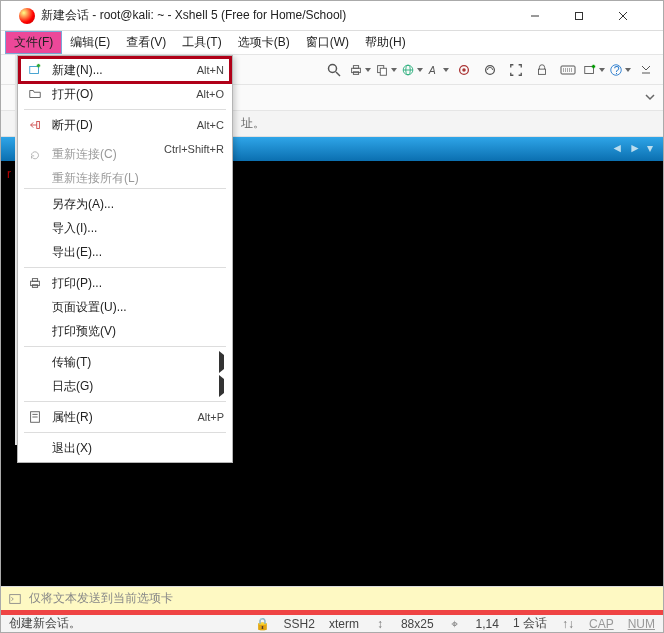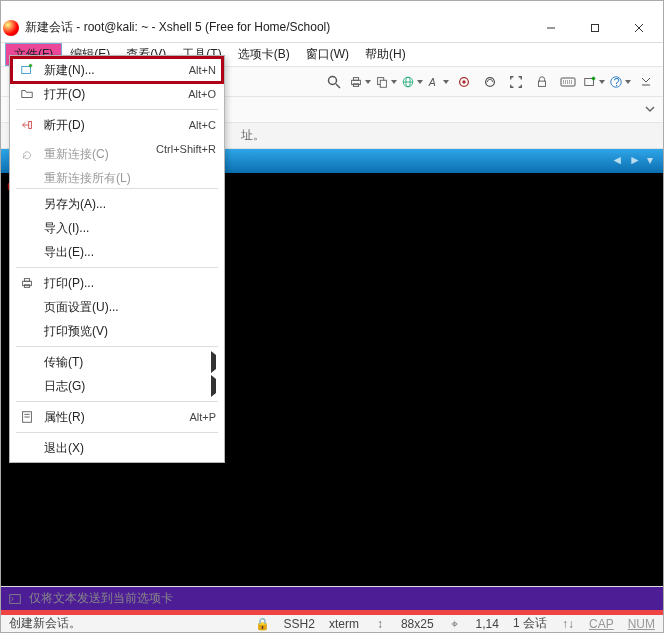--- a/index.html
+++ b/index.html
@@ -1,45 +1,45 @@
 <!DOCTYPE html>
 <html><head>
 <meta charset="utf-8">
 <style>
   * { margin:0; padding:0; box-sizing:border-box; font-family:"Microsoft YaHei","Segoe UI",sans-serif; font-size:12px; }
   body { background:#f0f0f0; }
   .window { width:664px; height:633px; background:#fff; border:1px solid #aaa; display:flex; flex-direction:column; position:relative; }
-  .titlebar { height:30px; display:flex; align-items:center; padding:0 2px; background:#fff; border-bottom:1px solid #ddd;margin-top:12px; }
+  .titlebar { height:30px; display:flex; align-items:center; padding:0 18px; background:#fff; border-bottom:1px solid #ddd; }
   .title-icon { width:16px; height:16px; border-radius:50%; background:radial-gradient(circle at 30% 30%,#ff8,#f00 60%,#a00); margin-right:6px; }
   .title-text { flex:1; font-size:12px; color:#222; }
   .winbtns { display:flex; }
   .winbtn { width:44px; height:28px; display:flex; align-items:center; justify-content:center; color:#333; }
   .winbtn svg { width:10px; height:10px; }
   .menubar { height:24px; display:flex; align-items:stretch; padding:0 4px; background:#fff; border-bottom:1px solid #e5e5e5; }
   .menubar .mitem { padding:0 8px; display:flex; align-items:center; color:#222; }
   .menubar .mitem.active { background:#ec4899; border:1px solid #7aa7d7; }
   .toolbar { height:30px; display:flex; align-items:center; gap:4px; padding:0 6px; background:#fafafa; border-bottom:1px solid #e5e5e5; }
   .tb-spacer { flex:1; }
   .tbicon { width:22px; height:22px; display:flex; align-items:center; justify-content:center; color:#444; }
   .tbdrop::after { content:""; display:inline-block; margin-left:2px; border-left:3px solid transparent; border-right:3px solid transparent; border-top:4px solid #666; }
   .addrbar { height:26px; background:#fafafa; border-bottom:1px solid #e5e5e5; display:flex; align-items:center; position:relative; }
   .addrbar .chev { position:absolute; right:8px; }
   .hintline { height:26px; display:flex; align-items:center; padding-left:240px; color:#666; background:#f4f4f4; border-bottom:1px solid #e0e0e0; }
   .tabstrip { height:24px; background:linear-gradient(#2fa5e8,#0b6fb0); position:relative; }
   .navarrows { position:absolute; right:10px; top:4px; color:#bde; font-size:11px; display:flex; gap:6px; align-items:center;}
   .terminal { flex:1; background:#000; color:#ccc; padding:6px; overflow:hidden; }
   .terminal .prompt { color:#b00; }
-  .commandbar { height:24px; background:#4c1d95; border-top:1px solid #ddd; display:flex; align-items:center; padding:4px 6px; gap:6px; color:#888;}
+  .commandbar { height:24px; background:#fef9c3; border-top:1px solid #ddd; display:flex; align-items:center; padding:4px 6px; gap:6px; color:#888;}
   .commandbar .cmdicon { width:16px; height:16px; display:flex; align-items:center; justify-content:center; color:#888;}
   .statusbar { height:22px; background:#f4f4f4; border-top:5px solid #ef4444; display:flex; align-items:center; padding:0 8px; gap:14px; font-size:11px; color:#444;}
   .statusbar .sp { flex:1; }
   .statusbar .sicon { width:14px; height:14px; display:inline-flex; align-items:center; justify-content:center; color:#777; }
   .statusbar .dim { color:#999;text-decoration:underline; }
   
-  .dropdown { position:absolute; top:54px; left:8px; width:216px; background:#fff; border:1px solid #b5b5b5; box-shadow:2px 2px 6px rgba(0,0,0,.2); padding:2px; z-index:10; }
+  .dropdown { position:absolute; top:54px; left:16px; width:216px; background:#fff; border:1px solid #b5b5b5; box-shadow:2px 2px 6px rgba(0,0,0,.2); padding:2px; z-index:10; }
   .dropdown .row { height:24px; display:flex; align-items:center; padding:0 6px; gap:8px; }
   .dropdown .row .ic { width:18px; height:18px; display:flex; align-items:center; justify-content:center; color:#555; }
   .dropdown .row .lbl { flex:1; color:#222; }
   .dropdown .row .shcut { color:#444; font-size:11px; }
   .dropdown .row .sub::after { content:""; border-top:4px solid transparent; border-bottom:4px solid transparent; border-left:5px solid #333; }
   .dropdown .row.disabled { color:#999; }
   .dropdown .row.disabled .lbl, .dropdown .row.disabled .ic { color:#999;margin-top:11px; }
   .dropdown hr { border:none; border-top:1px solid #ddd; margin:3px 4px; }
   .dropdown .row.highlight { outline:3px solid #b00018; outline-offset:-1px; }
   .dropdown-back { position:absolute; top:54px; left:14px; width:10px; height:390px; background:#eaeaea; z-index:9;}

